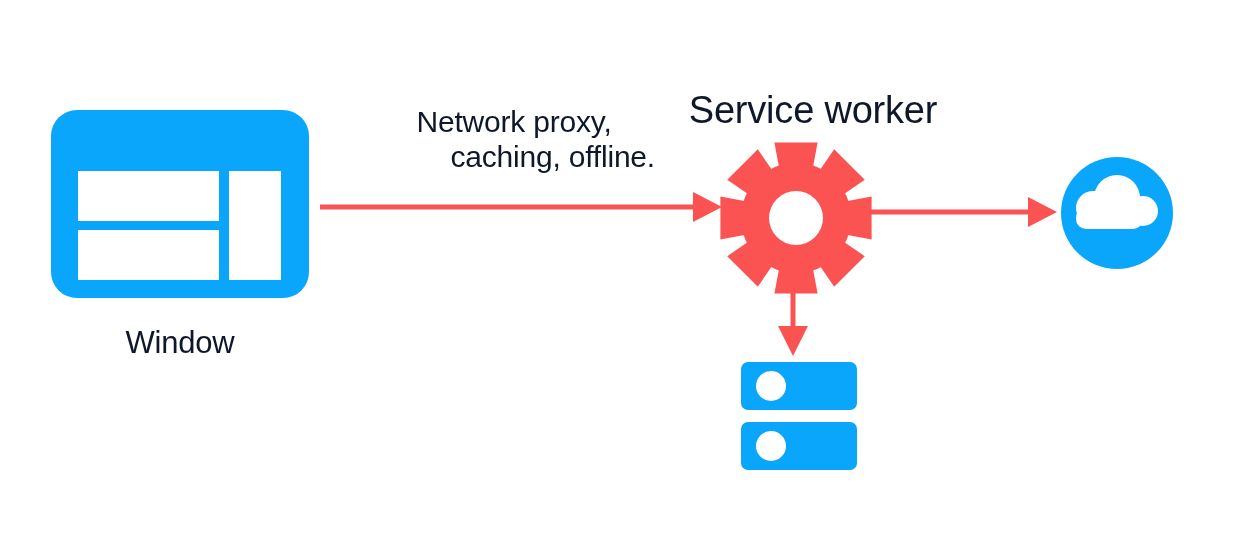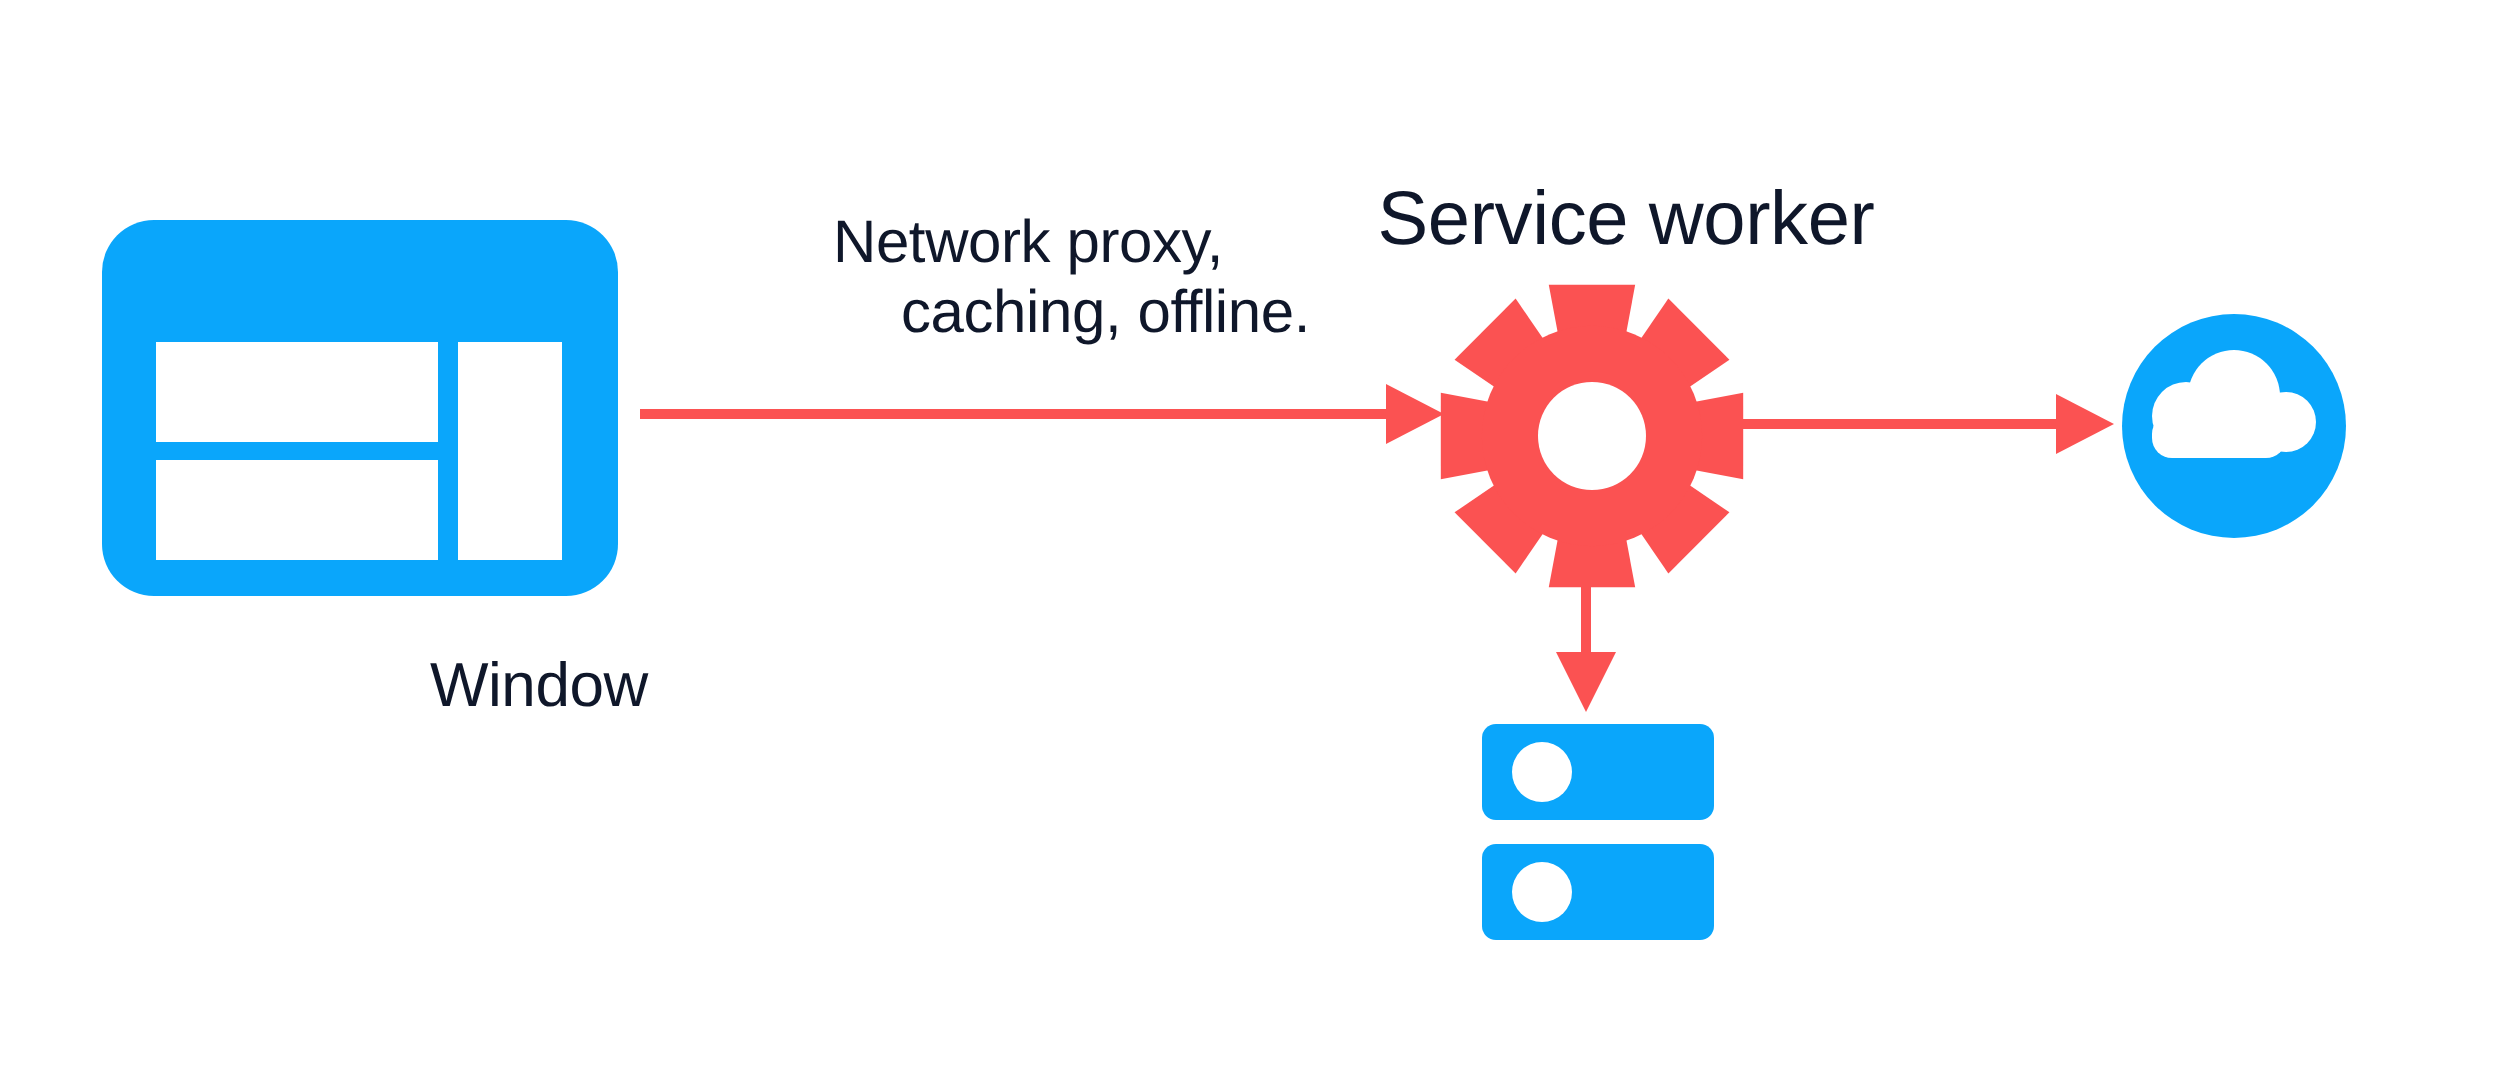--- a/index.html
+++ b/index.html
@@ -31,25 +31,24 @@
     position: absolute;
     font-family: "Liberation Sans", sans-serif;
     font-weight: normal;
     color: #0f172a;
     white-space: pre;
     text-align: center;
     letter-spacing: -0.2px;
     line-height: 1.18;
   }
   #label-window {
-    left: 66px;
+    left: 51px;
     top: 325px;
     width: 258px;
     font-size: 31px;
-    text-align: right;
   }
   #label-service-worker {
     left: 663px;
     top: 88px;
     width: 300px;
     font-size: 38px;
   }
   #label-proxy {
     left: 373px;
     top: 104px;

